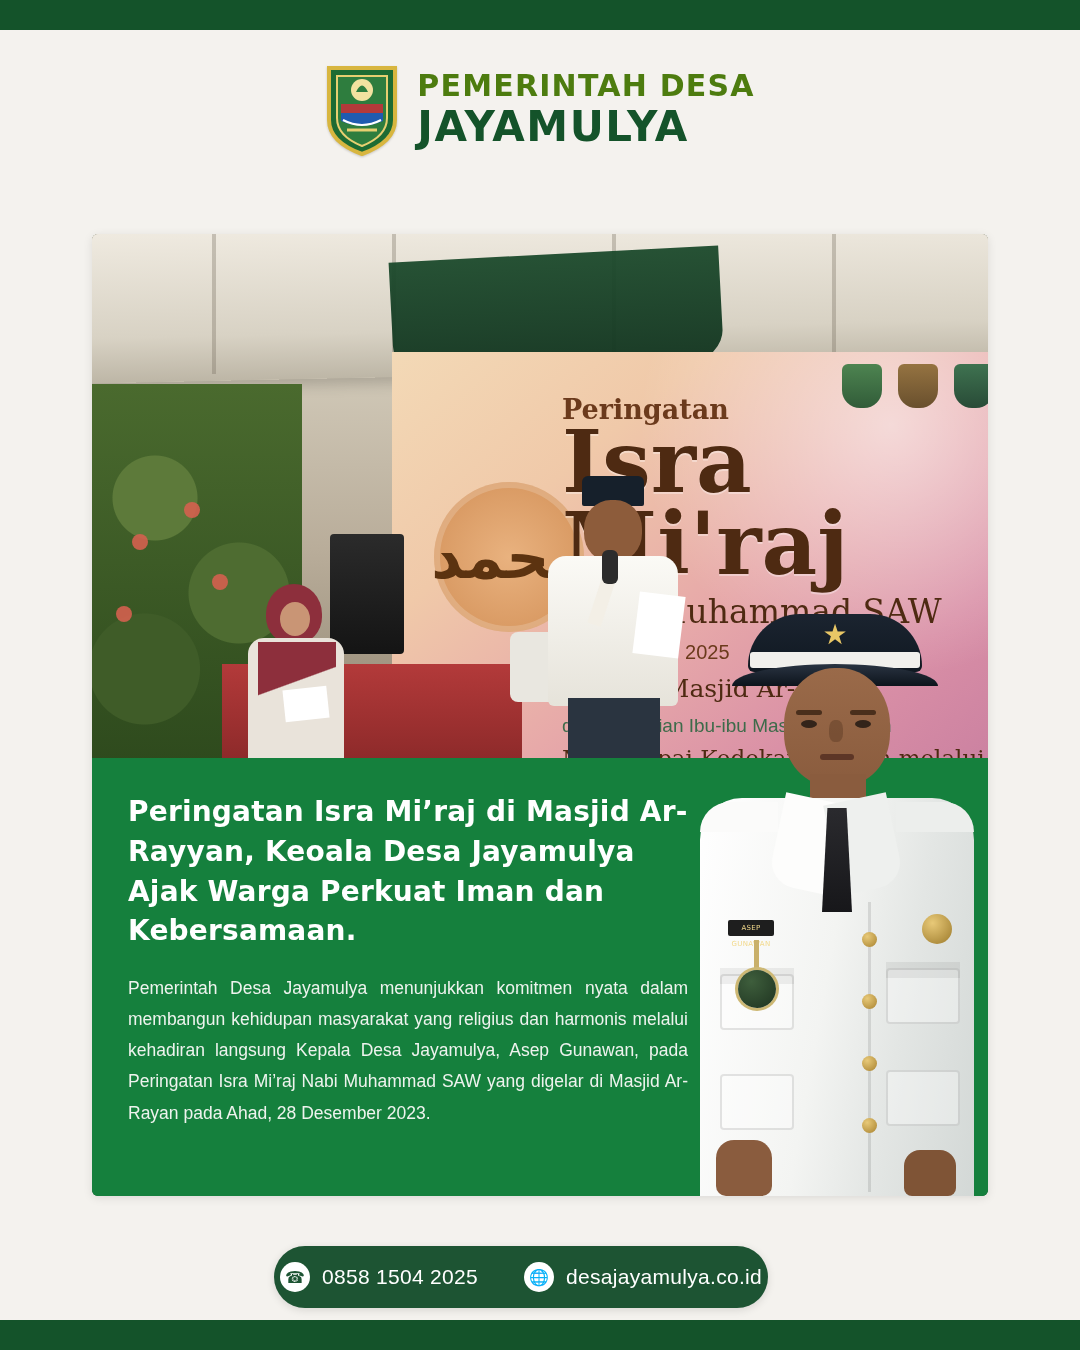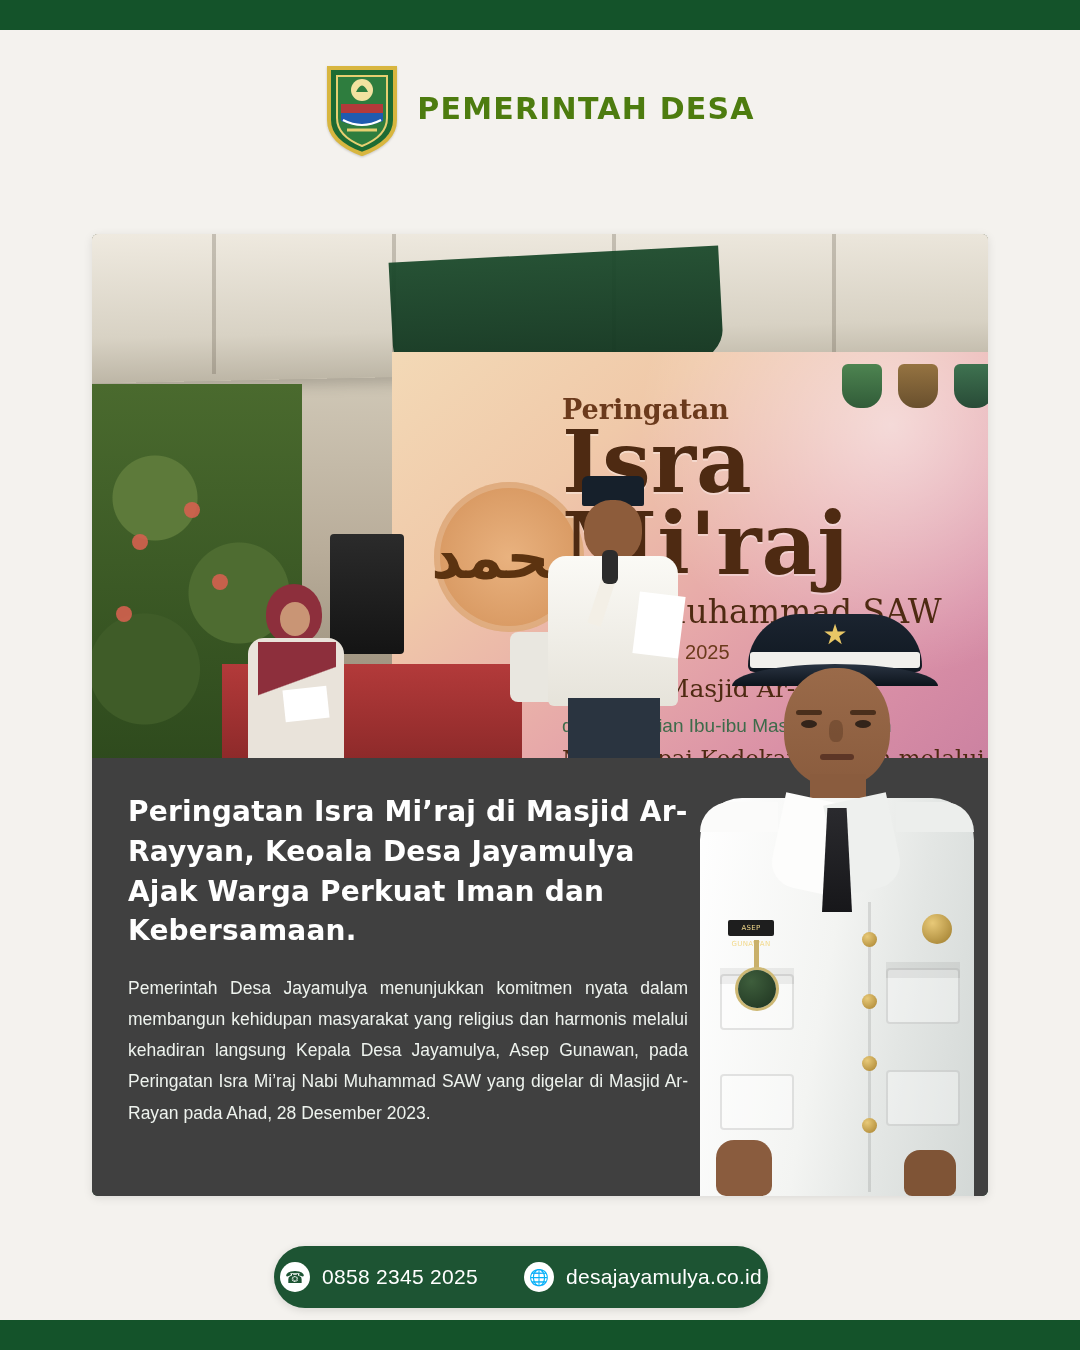--- a/index.html
+++ b/index.html
@@ -142,21 +142,21 @@
   .ph-shirt { position: absolute; left: 4px; top: 80px; width: 130px; height: 150px; background: linear-gradient(180deg,#fbfaf6,#e6e3da); border-radius: 18px 18px 6px 6px; }
   .ph-trouser { position: absolute; left: 24px; top: 222px; width: 92px; height: 60px; background: #2a3440; }
   .ph-mic-arm { position: absolute; left: 52px; top: 92px; width: 14px; height: 58px; background: #f3efe6; transform: rotate(18deg); }
   .ph-mic { position: absolute; left: 58px; top: 74px; width: 16px; height: 34px; background: #2c2c2c; border-radius: 6px; }
   .ph-paper2 { position: absolute; left: 92px; top: 118px; width: 46px; height: 62px; background: #fff; transform: rotate(7deg); }
   .ph-chair { position: absolute; left: 418px; top: 398px; width: 96px; height: 70px; background: #e9e7e0; border-radius: 8px; }
 
   
   .textblock {
     position: absolute; left: 0; top: 524px; width: 896px; height: 438px;
-    background: #404040;
+    background: #15803d;
     padding: 34px 36px 0 36px;
   }
   .headline {
     width: 560px;
     color: #ffffff;
     font-size: 28px; font-weight: 700; line-height: 1.42;
     font-family: "DejaVu Sans", sans-serif;
     letter-spacing: .2px;
   }
   .body-copy {
@@ -285,20 +285,21 @@
         <circle cx="37" cy="28" r="11" fill="#f2e2a0"></circle>
         <path d="M31 30 q6 -13 12 0 z" fill="#2e7d3e"></path>
         <rect x="16" y="42" width="42" height="9" fill="#b33a3a"></rect>
         <path d="M16 51 h42 v8 q-21 9 -42 0 z" fill="#1f5bb0"></path>
         <path d="M18 58 q19 10 38 0" stroke="#ffffff" stroke-width="2" fill="none"></path>
         <path d="M22 68 h30" stroke="#e7cf70" stroke-width="3"></path>
       </svg>
     </div>
     <div class="header-text">
       <div class="header-line1">PEMERINTAH DESA</div>
+      <div class="header-line2">JAYAMULYA</div>
     </div>
   </div>
 
   <div class="card">
 
     <div class="photo">
       <div class="ph-sky"></div>
       <div class="ph-tent"></div>
       <div class="ph-tent-rib" style="left:120px"></div>
       <div class="ph-tent-rib" style="left:300px"></div>
@@ -394,21 +395,21 @@
     <div class="fig-medal-ribbon"></div>
     <div class="fig-medal"></div>
     <div class="fig-emblem-r"></div>
     <div class="fig-hand-l"></div>
     <div class="fig-hand-r"></div>
   </div>
 
   <div class="contact">
     <div class="contact-item">
       <span class="circle-icon">☎</span>
-      <span class="contact-text">0858 2345 2025</span>
+      <span class="contact-text">0858 1504 2025</span>
     </div>
     <div class="contact-item">
       <span class="circle-icon">🌐</span>
       <span class="contact-text">desajayamulya.co.id</span>
     </div>
   </div>
 
 </div>
 
 </body></html>

